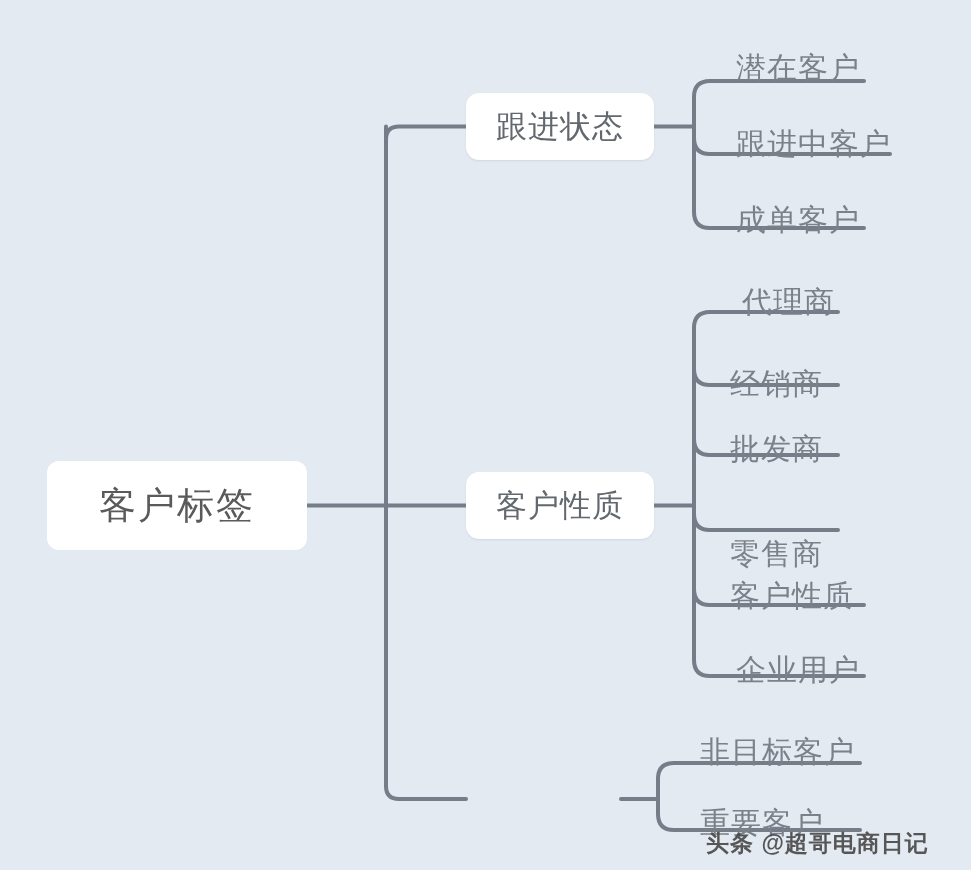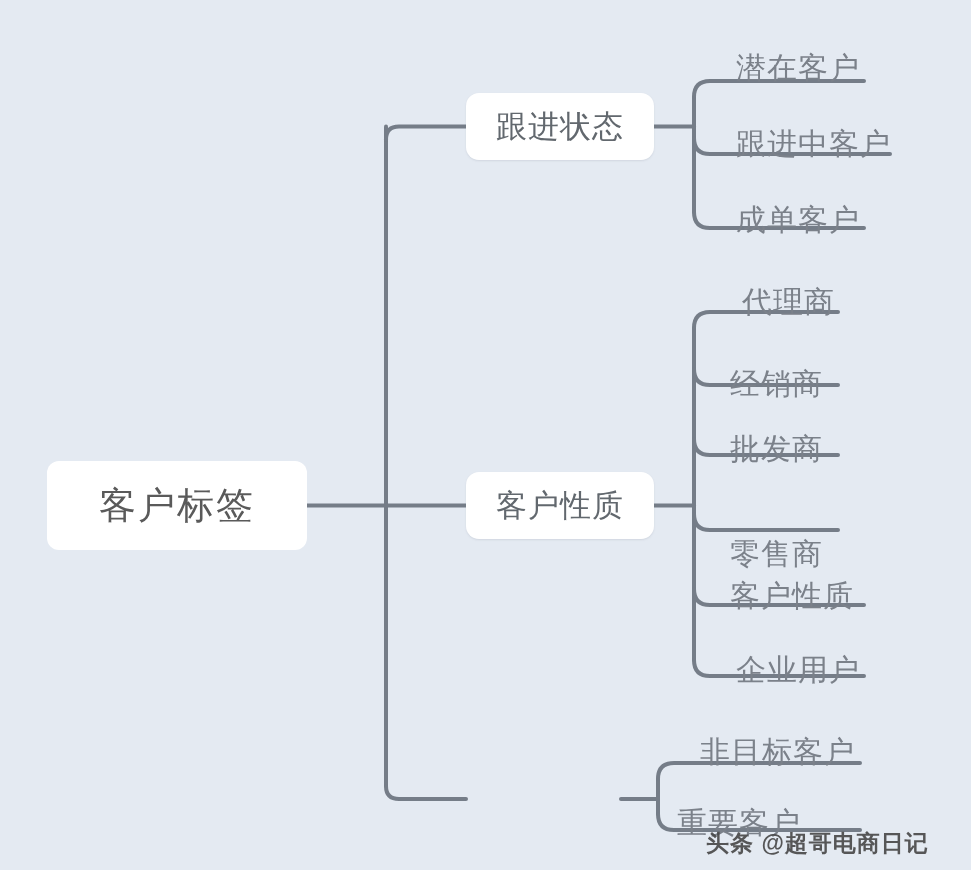--- a/index.html
+++ b/index.html
@@ -119,18 +119,18 @@
       <div class="node leaf-node" style="left: 736px; top: 48px; height: 40px;">潜在客户</div>
       <div class="node leaf-node" style="left: 736px; top: 124px; height: 40px; text-align: center;">跟进中客户</div>
       <div class="node leaf-node" style="left: 736px; top: 200px; height: 40px;">成单客户</div>
       <div class="node leaf-node" style="left: 742px; top: 282px; height: 40px;">代理商</div>
       <div class="node leaf-node" style="left: 730px; top: 364px; height: 40px;">经销商</div>
       <div class="node leaf-node" style="left: 730px; top: 429px; height: 40px;">批发商</div>
       <div class="node leaf-node" style="left: 730px; top: 534px; height: 40px;">零售商</div>
       <div class="node leaf-node" style="left: 730px; top: 576px; height: 40px;">客户性质</div>
       <div class="node leaf-node" style="left: 736px; top: 650px; height: 40px; font-family: Liberation Serif, serif;">企业用户</div>
       <div class="node leaf-node" style="left: 700px; top: 732px; height: 40px;">非目标客户</div>
-      <div class="node leaf-node" style="left: 677px; top: 803px; height: 40px; text-align: center;">重要客户</div>
+      <div class="node leaf-node" style="left: 700px; top: 803px; height: 40px; text-align: center;">重要客户</div>
     </div>
 
   <div class="watermark" style="left:706px; top:828px;">头条 @超哥电商日记</div>
 
 </div>
 
 </body></html>

